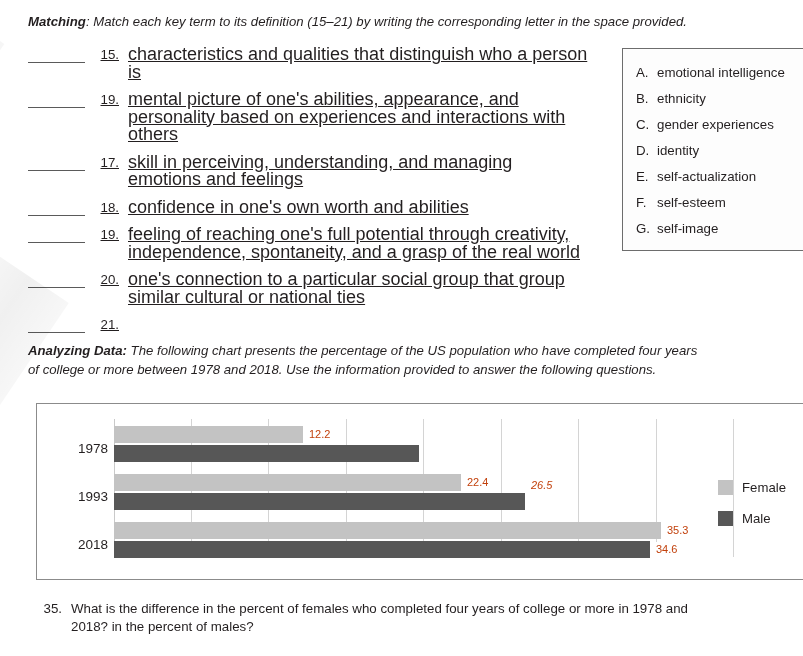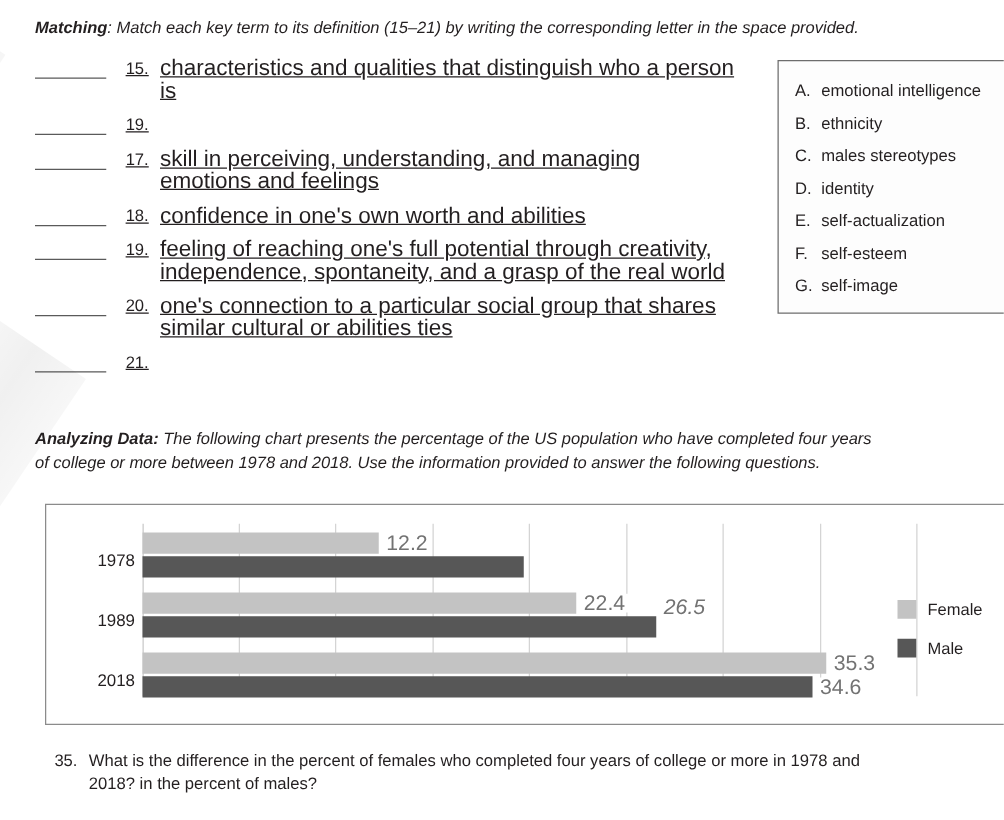--- a/index.html
+++ b/index.html
@@ -165,22 +165,22 @@
   .bar {
     position: absolute;
     left: 0;
     height: 17px;
   }
   .bar.female { background: #c3c3c3; top: 0; }
   .bar.male   { background: #575757; top: 19px; }
 
   .bar-label {
     position: absolute;
-    font-size: 17px;
-    color: #737373;
+    font-size: 11px;
+    color: #c2410c;
     white-space: nowrap;
     background: #ffffff;
     padding: 0 3px;
     line-height: 15px;
   }
 
   .year-label {
     position: absolute;
     right: 0;
     font-size: 13.5px;
@@ -255,59 +255,60 @@
 
 <div class="match-list">
   <div class="match-row">
     <div class="blank-line"></div>
     <div class="match-num">15.</div>
     <div class="match-text">characteristics and qualities that distinguish who a person is</div>
   </div>
   <div class="match-row">
     <div class="blank-line"></div>
     <div class="match-num">19.</div>
+    <div class="match-text">mental picture of one's abilities, appearance, and personality based on experiences and interactions with others</div>
   </div>
   <div class="match-row">
     <div class="blank-line"></div>
     <div class="match-num">17.</div>
     <div class="match-text">skill in perceiving, understanding, and managing emotions and feelings</div>
   </div>
   <div class="match-row">
     <div class="blank-line"></div>
     <div class="match-num">18.</div>
     <div class="match-text">confidence in one's own worth and abilities</div>
   </div>
   <div class="match-row">
     <div class="blank-line"></div>
     <div class="match-num">19.</div>
     <div class="match-text">feeling of reaching one's full potential through creativity, independence, spontaneity, and a grasp of the real world</div>
   </div>
   <div class="match-row">
     <div class="blank-line"></div>
     <div class="match-num">20.</div>
-    <div class="match-text">one's connection to a particular social group that shares similar cultural or abilities ties</div>
+    <div class="match-text">one's connection to a particular social group that group similar cultural or national ties</div>
   </div>
   <div class="match-row">
     <div class="blank-line"></div>
     <div class="match-num">21.</div>
   </div>
 </div>
 
 <div class="answer-box">
   <div class="answer-item">
     <span class="answer-letter">A.</span>
     <span>emotional intelligence</span>
   </div>
   <div class="answer-item">
     <span class="answer-letter">B.</span>
     <span>ethnicity</span>
   </div>
   <div class="answer-item">
     <span class="answer-letter">C.</span>
-    <span>males stereotypes</span>
+    <span>gender experiences</span>
   </div>
   <div class="answer-item">
     <span class="answer-letter">D.</span>
     <span>identity</span>
   </div>
   <div class="answer-item">
     <span class="answer-letter">E.</span>
     <span>self-actualization</span>
   </div>
   <div class="answer-item">
@@ -321,21 +322,21 @@
 </div>
 
 <div class="analyze-intro">
   <div class="analyze-line1"><b>Analyzing Data:</b><span> The following chart presents the percentage of the US population who have completed four years</span></div>
   <div>of college or more between 1978 and 2018. Use the information provided to answer the following questions.</div>
 </div>
 
 <div class="chart-box">
   <div class="year-wrap">
     <div class="year-label" style="top:22px;">1978</div>
-    <div class="year-label" style="top:70px;">1989</div>
+    <div class="year-label" style="top:70px;">1993</div>
     <div class="year-label" style="top:118px;">2018</div>
   </div>
 
   <div class="plot">
 
     <div class="gridline axis0" style="left:0px;"></div>
     <div class="gridline" style="left:77px;"></div>
     <div class="gridline" style="left:154px;"></div>
     <div class="gridline" style="left:232px;"></div>
     <div class="gridline" style="left:309px;"></div>

